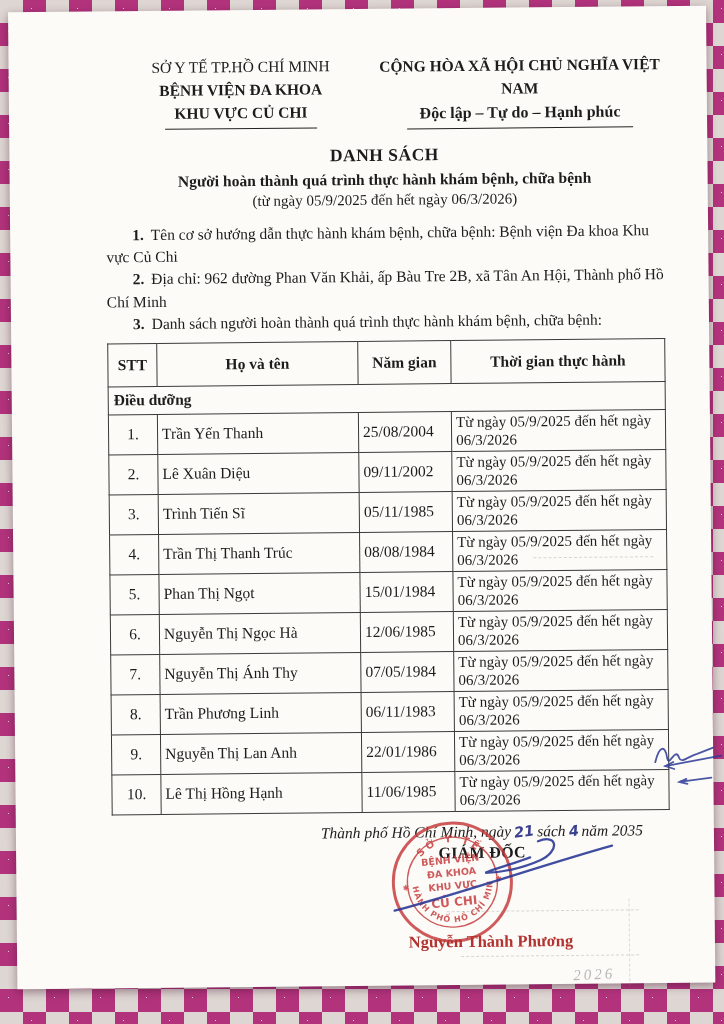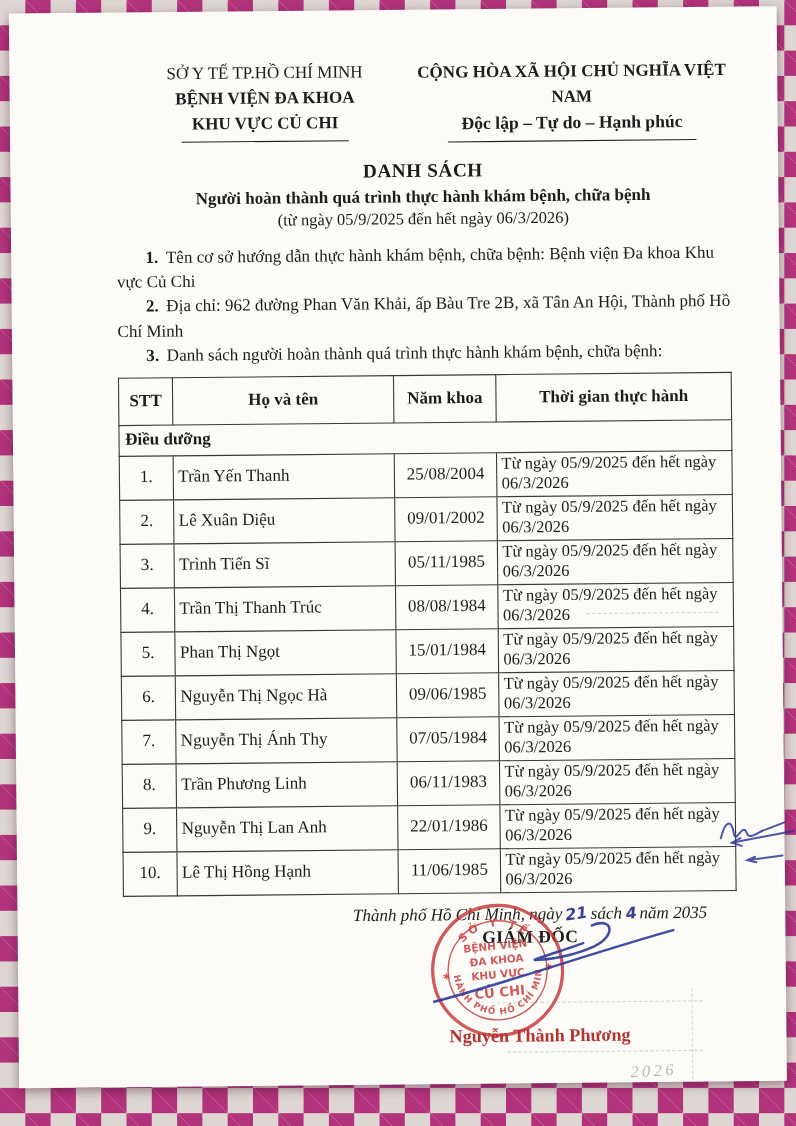--- a/index.html
+++ b/index.html
@@ -40,21 +40,21 @@
   table.main{border-collapse:collapse;width:100%;margin-top:7px;font-size:15.5px;}
   table.main td,table.main th{border:1px solid #3a3a3a;padding:1px 4px;vertical-align:middle;}
   table.main th{font-weight:bold;text-align:center;height:40px;font-size:15.5px;}
   .col-stt{width:40px;}
   .col-name{width:192px;}
   .col-dob{width:84px;}
   tr.section td{font-weight:bold;height:25px;padding-left:5px;}
   tr.data td{height:37px;}
   td.stt{text-align:center;}
   td.name{padding-left:12px;}
-  td.dob{text-align:center;padding-left:5px;margin-top:14px;}
+  td.dob{text-align:left;padding-left:5px;margin-top:14px;}
   td.period{font-size:15px;line-height:1.22;padding-left:4px;}
   .sign-area{margin-top:11px;margin-left:186px;width:368px;text-align:center;}
   .place-date{font-style:italic;font-size:15.5px;}
   .hand-num{font-family:"DejaVu Sans",sans-serif;font-style:italic;font-weight:bold;
     color:#3a3f8e;font-size:14.5px;display:inline-block;transform:rotate(-7deg);margin:0 -1px;}
   .director{font-weight:bold;font-size:16px;margin-top:3px;letter-spacing:.3px;}
   .stamp-wrap{position:absolute;left:372px;top:810px;width:128px;height:128px;transform:rotate(-5deg);opacity:.9;}
   .sig-wrap{position:absolute;left:372px;top:826px;width:236px;height:96px;}
   .signer{position:absolute;left:368px;top:924px;width:212px;text-align:center;
     font-weight:bold;font-size:16.5px;color:#b23330;}
@@ -94,36 +94,36 @@
       <p><span class="num">1.</span><span>Tên cơ sở hướng dẫn thực hành khám bệnh, chữa bệnh: Bệnh viện Đa khoa Khu vực Củ Chi</span></p>
       <p><span class="num">2.</span><span>Địa chỉ: 962 đường Phan Văn Khải, ấp Bàu Tre 2B, xã Tân An Hội, Thành phố Hồ Chí Minh</span></p>
       <p><span class="num">3.</span><span>Danh sách người hoàn thành quá trình thực hành khám bệnh, chữa bệnh:</span></p>
     </div>
 
     <table class="main">
       <tbody>
           <tr>
         <th class="col-stt">STT</th>
         <th class="col-name">Họ và tên</th>
-        <th class="col-dob">Năm khoa</th>
+        <th class="col-dob">Năm gian</th>
         <th>Thời gian thực hành</th>
       </tr>
       <tr class="section">
         <td colspan="4">Điều dưỡng</td>
       </tr>
       <tr class="data">
         <td class="stt">1.</td>
         <td class="name">Trần Yến Thanh</td>
         <td class="dob">25/08/2004</td>
         <td class="period">Từ ngày 05/9/2025 đến hết ngày 06/3/2026</td>
       </tr>
       <tr class="data">
         <td class="stt">2.</td>
         <td class="name">Lê Xuân Diệu</td>
-        <td class="dob">09/01/2002</td>
+        <td class="dob">09/11/2002</td>
         <td class="period">Từ ngày 05/9/2025 đến hết ngày 06/3/2026</td>
       </tr>
       <tr class="data">
         <td class="stt">3.</td>
         <td class="name">Trình Tiến Sĩ</td>
         <td class="dob">05/11/1985</td>
         <td class="period">Từ ngày 05/9/2025 đến hết ngày 06/3/2026</td>
       </tr>
       <tr class="data">
         <td class="stt">4.</td>
@@ -133,21 +133,21 @@
       </tr>
       <tr class="data">
         <td class="stt">5.</td>
         <td class="name">Phan Thị Ngọt</td>
         <td class="dob">15/01/1984</td>
         <td class="period">Từ ngày 05/9/2025 đến hết ngày 06/3/2026</td>
       </tr>
       <tr class="data">
         <td class="stt">6.</td>
         <td class="name">Nguyễn Thị Ngọc Hà</td>
-        <td class="dob">09/06/1985</td>
+        <td class="dob">12/06/1985</td>
         <td class="period">Từ ngày 05/9/2025 đến hết ngày 06/3/2026</td>
       </tr>
       <tr class="data">
         <td class="stt">7.</td>
         <td class="name">Nguyễn Thị Ánh Thy</td>
         <td class="dob">07/05/1984</td>
         <td class="period">Từ ngày 05/9/2025 đến hết ngày 06/3/2026</td>
       </tr>
       <tr class="data">
         <td class="stt">8.</td>

